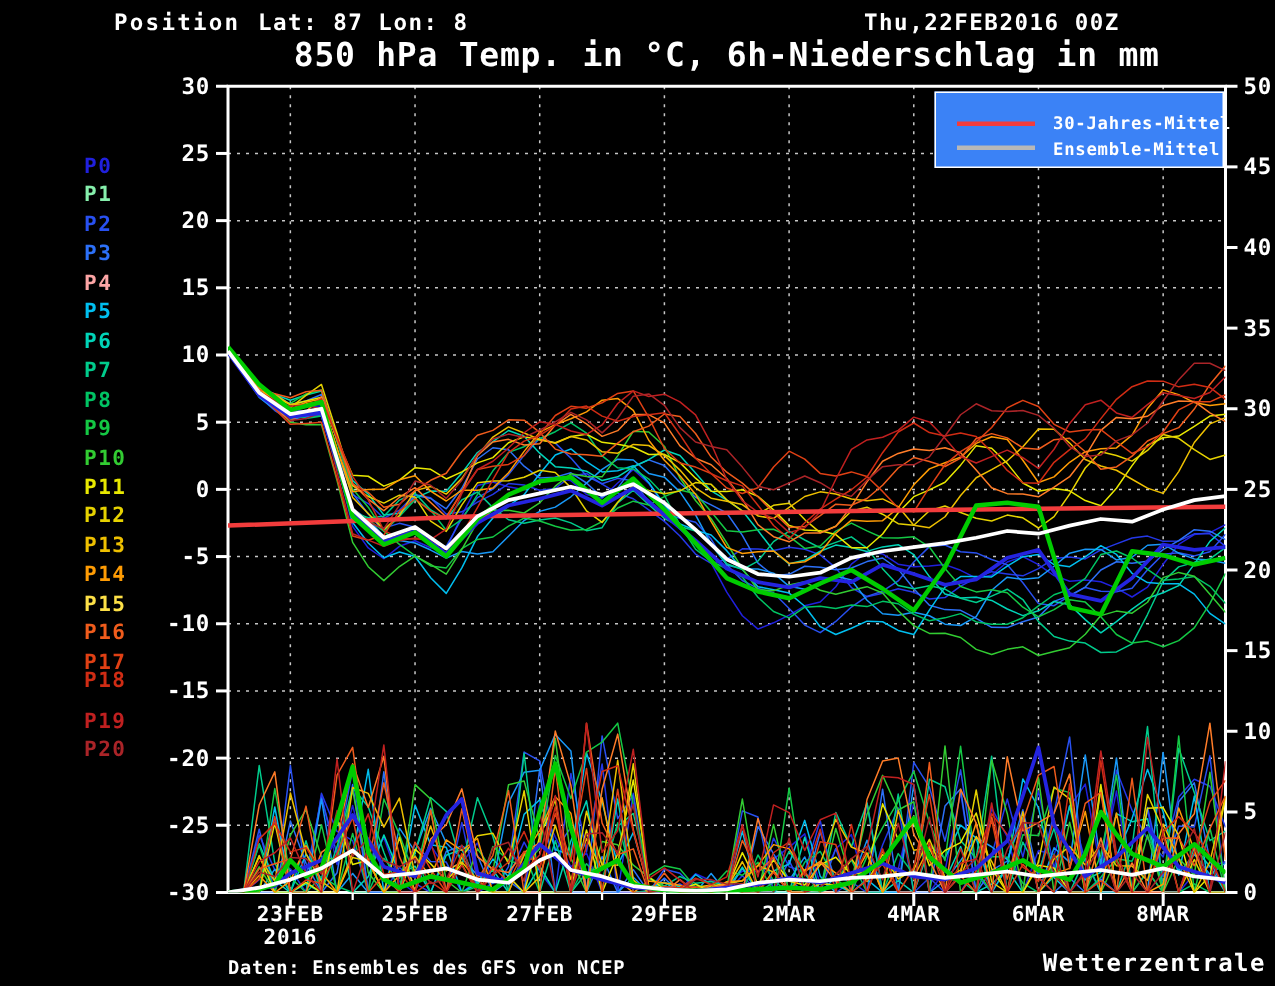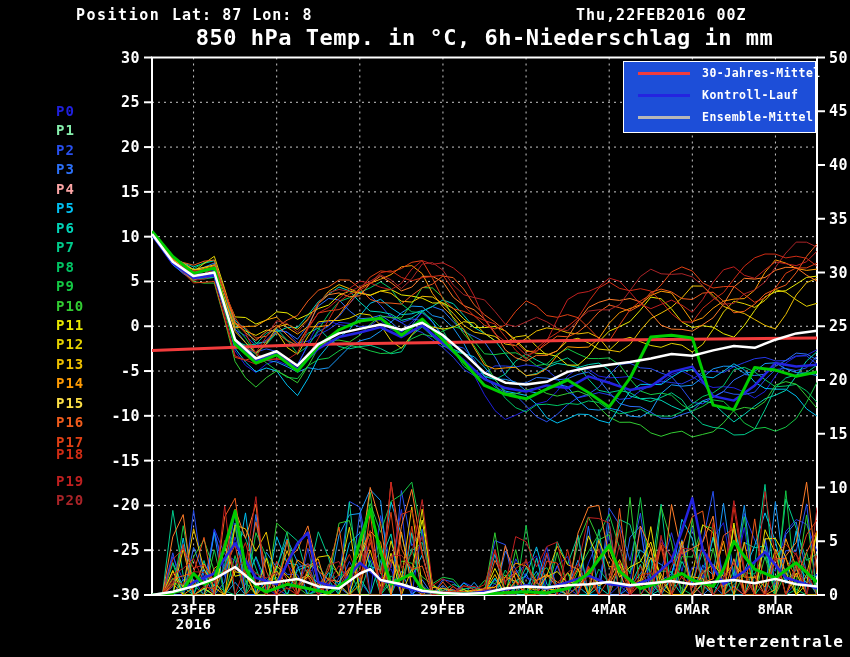--- a/index.html
+++ b/index.html
@@ -10,24 +10,24 @@
   #plot-svg{position:absolute;left:0;top:0;}
   .hdr{position:absolute;font-size:15px;font-weight:bold;letter-spacing:1.5px;white-space:pre;}
   #pos-label{left:76px;top:6px;}
   #pos-coords{left:172px;top:6px;letter-spacing:1px;}
   #run-date{left:576px;top:6px;letter-spacing:1px;}
   #chart-title{
     position:absolute;left:152px;top:25px;width:665px;text-align:center;
     font-size:22px;font-weight:bold;letter-spacing:0.5px;white-space:pre;
   }
   #legend{
-    position:absolute;left:623px;top:61px;width:193px;height:72px;
-    background:#1d4ed8;border:1px solid #fff;box-sizing:border-box;
+    position:absolute;left:623px;top:61px;width:193px;height:51px;
+    background:#3b82f6;border:1px solid #fff;box-sizing:border-box;
     display:flex;flex-direction:column;justify-content:space-around;
-    padding:0 0 4px 14px;z-index:5;
+    padding:12px 0 4px 14px;z-index:5;
   }
   .legend-row{display:flex;align-items:center;}
   .legend-swatch{width:52px;height:3px;margin-right:12px;flex:0 0 auto;}
   .legend-label{font-size:11.5px;font-weight:bold;letter-spacing:0.5px;color:#fff;white-space:pre;}
   #plabels{position:absolute;left:56px;top:103px;width:60px;}
   .plabel{position:absolute;left:0;font-size:14px;font-weight:bold;letter-spacing:1px;white-space:pre;}
   .footer{position:absolute;font-weight:bold;white-space:pre;}
   #footer-src{left:152px;top:637px;font-size:12.5px;letter-spacing:0.5px;}
   #footer-brand{right:6px;top:632px;font-size:16px;letter-spacing:1px;}
 </style>
@@ -228,24 +228,21 @@
       <div class="plabel" style="top: 369.55px; color: rgb(192, 32, 32);">P19</div>
       <div class="plabel" style="top: 389px; color: rgb(170, 36, 40);">P20</div>
     </div>
 
   <div id="legend">
       <div class="legend-row">
         <span class="legend-swatch" style="background: rgb(242, 60, 60);"></span>
         <span class="legend-label">30-Jahres-Mittel</span>
       </div>
       <div class="legend-row">
-        <span class="legend-swatch" style="background: rgb(36, 36, 224);"></span>
-        <span class="legend-label">Kontroll-Lauf</span>
-      </div>
-      <div class="legend-row">
         <span class="legend-swatch" style="background: rgb(184, 184, 184);"></span>
         <span class="legend-label">Ensemble-Mittel</span>
       </div>
     </div>
 
+  <div id="footer-src" class="footer">Daten: Ensembles des GFS von NCEP</div>
   <div id="footer-brand" class="footer">Wetterzentrale</div>
 
 </div>
 
 </body></html>

